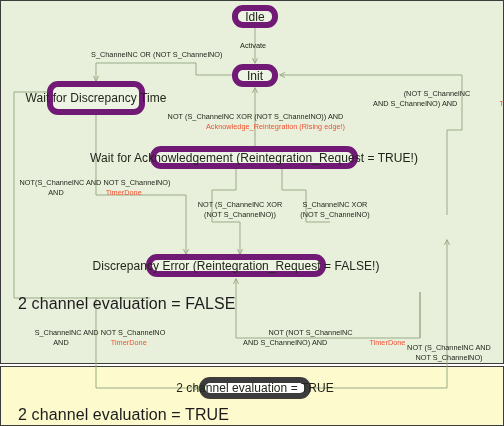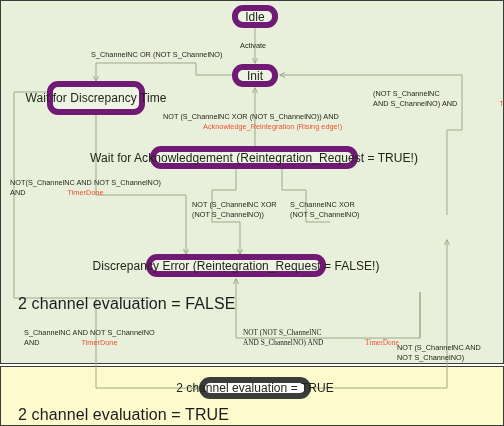--- a/index.html
+++ b/index.html
@@ -61,21 +61,21 @@
     z-index: 3;
   }
   .node.true-node {
     background: #ffffff;
     border-color: #3c3c3c;
   }
   .elabel {
     position: absolute;
     font-size: 7.3px;
     color: #20261a;
-    text-align: left;
+    text-align: center;
     line-height: 9.5px;
     white-space: nowrap;
     z-index: 4;
     letter-spacing: 0.02px;
   }
   .elabel .rd { color: #f1502f; padding-left: 40px; }
 </style>
 </head>
 <body>
 
@@ -173,21 +173,21 @@
     <div>(NOT S_ChannelNO))</div>
   </div>
 
   <div class="elabel" style="left:24px; top:328px; width:152px;">
     <div>S_ChannelNC AND NOT S_ChannelNO</div>
     <div>
       <span>AND </span><span class="rd">TimerDone</span>
     </div>
   </div>
 
-  <div class="elabel" style="left:243px; top:328px; width:135px;font-family:Liberation Serif, serif;">
+  <div class="elabel" style="left:243px; top:328px; width:135px;">
     <div>NOT (NOT S_ChannelNC</div>
     <div>
       <span>AND S_ChannelNO) AND </span><span class="rd">TimerDone</span>
     </div>
   </div>
 
   <div class="elabel" style="left:397px; top:343px; width:104px;">
     <div>NOT (S_ChannelNC AND</div>
     <div>NOT S_ChannelNO)</div>
   </div>

